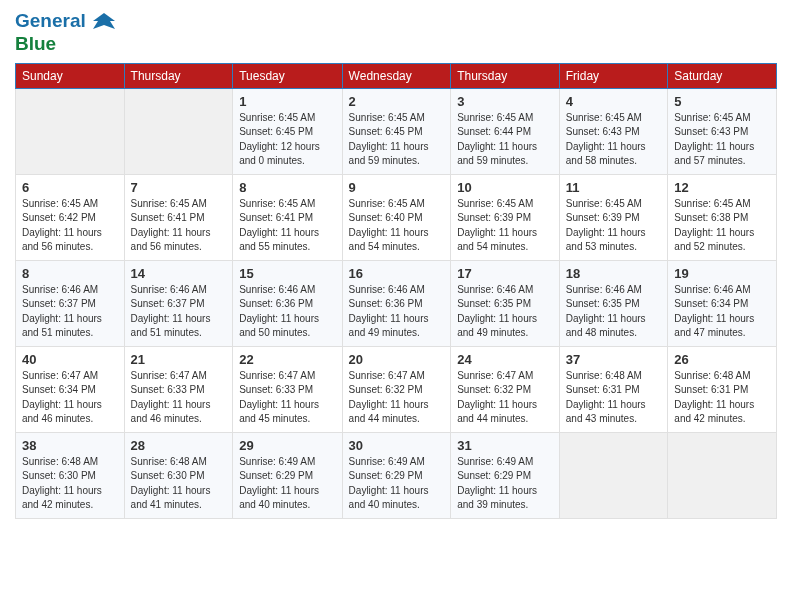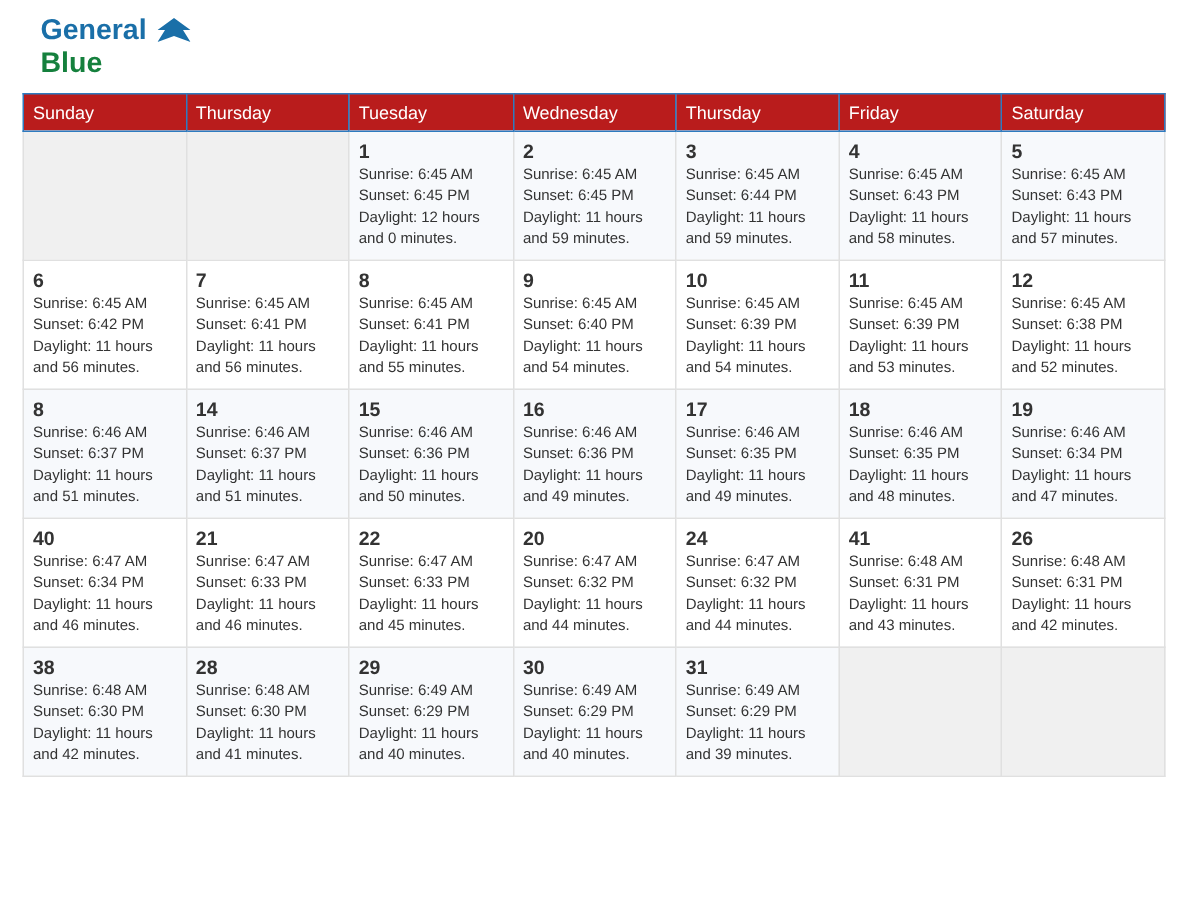--- a/index.html
+++ b/index.html
@@ -16,21 +16,20 @@
     }
     .header {
       display: flex;
       justify-content: space-between;
       align-items: flex-start;
       margin-bottom: 8px;
     }
     .logo {
       display: flex;
       align-items: center;
-      margin-left: 12px;
     }
     .title-block {
       text-align: right;
     }
     .month-title {
       font-size: 36px;
       font-weight: 300;
       color: #333;
       line-height: 1.1;
     }
@@ -289,21 +288,21 @@
 and 44 minutes.</div>
           </td>
           <td>
             <span class="day-num">24</span>
             <div class="cell-content" style="white-space: pre-line;">Sunrise: 6:47 AM
 Sunset: 6:32 PM
 Daylight: 11 hours
 and 44 minutes.</div>
           </td>
           <td>
-            <span class="day-num">41</span>
+            <span class="day-num">37</span>
             <div class="cell-content" style="white-space: pre-line;">Sunrise: 6:48 AM
 Sunset: 6:31 PM
 Daylight: 11 hours
 and 43 minutes.</div>
           </td>
           <td>
             <span class="day-num">26</span>
             <div class="cell-content" style="white-space: pre-line;">Sunrise: 6:48 AM
 Sunset: 6:31 PM
 Daylight: 11 hours

